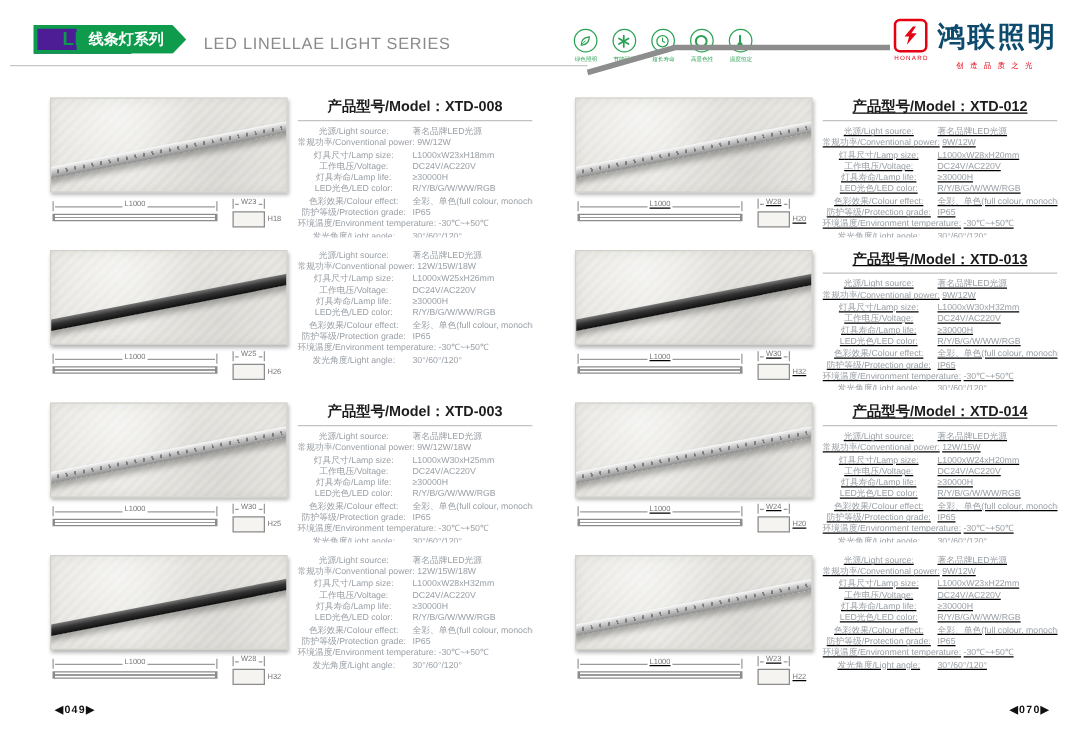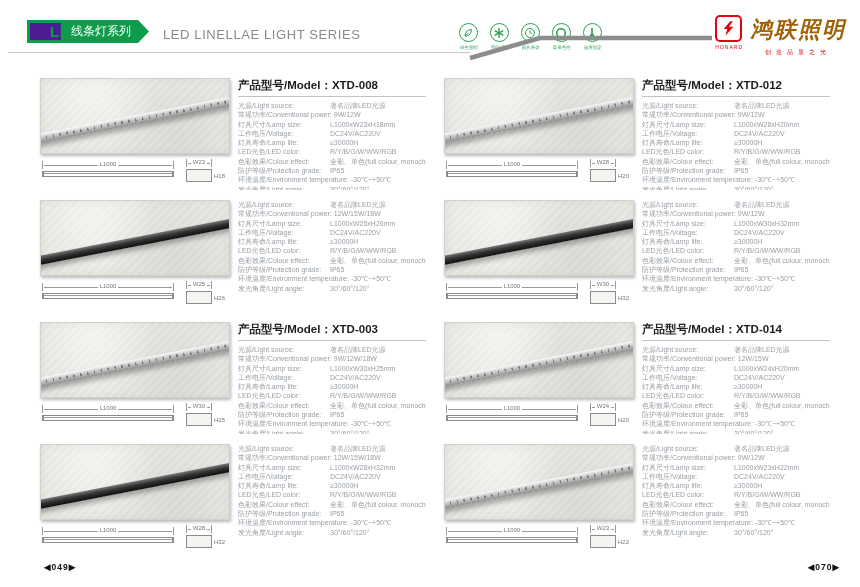--- a/index.html
+++ b/index.html
@@ -1,45 +1,45 @@
 <!DOCTYPE html>
 <html><head>
 <meta charset="utf-8">
 <style>
   * { margin:0; padding:0; box-sizing:border-box; }
   body { width:860px; height:587px; background:#fff; font-family:"Liberation Sans", sans-serif; position:relative; overflow:hidden; }
 
   
   .led-badge { position:absolute; left:27px; top:20px; border:3px solid #0e9c4c; color:#0e9c4c; background:#4c1d95;
     font-weight:bold; font-size:15px; line-height:17px; padding:0 20px; letter-spacing:.5px; }
-  .series-banner { position:absolute; left:61px; top:20px; background:#0e9c4c; color:#fff; font-weight:normal;
+  .series-banner { position:absolute; left:61px; top:20px; background:#0e9c4c; color:#fff; font-weight:bold;
     font-size:12px; line-height:23px; height:23px; padding:0 18px 0 10px;
     clip-path:polygon(0 0, calc(100% - 11px) 0, 100% 50%, calc(100% - 11px) 100%, 0 100%); }
   .series-en { position:absolute; left:163px; top:27px; color:#8a8a8a; font-size:13px; letter-spacing:.6px; }
   .header-rule { position:absolute; left:8px; top:52px; width:462px; height:1px; background:#c6c6c6; }
   .swoosh { position:absolute; left:468px; top:31px; }
 
   .eco-icons { position:absolute; left:457px; top:23px; display:flex; gap:9px; }
   .eco { width:22px; text-align:center; }
   .eco-circle { display:flex; width:19px; height:19px; border:1.2px solid #2aa152; border-radius:50%;
     margin:0 auto; align-items:center; justify-content:center; color:#2aa152; background:#fff; }
   .eco-label { display:block; font-size:6px; color:#2aa152; margin-top:2px; white-space:nowrap; transform:scale(.75); transform-origin:center top; }
 
   .brand { position:absolute; right:14px; top:15px; display:flex; gap:7px; align-items:flex-start; }
   .brand-mark { text-align:center; }
   .brand-square { width:27px; height:27px; border:2px solid #e60012; border-radius:5px; background:#fff;
     display:flex; align-items:center; justify-content:center; }
   .brand-abbr { display:block; font-size:5px; color:#e60012; letter-spacing:1px; margin-top:2px; }
-  .brand-name { font-size:22px; font-weight:bold; color:#a16207; letter-spacing:2px; font-family:"Liberation Serif", serif;font-style:italic; }
+  .brand-name { font-size:22px; font-weight:bold; color:#0c4a6e; letter-spacing:2px; font-family:"Liberation Serif", serif; }
   .brand-slogan { font-size:6px; color:#e60012; letter-spacing:5px; margin-top:3px; text-align:center; }
 
   
   .col { position:absolute; top:78px; width:386px; }
   #col-left { left:40px; }
-  #col-right { left:444px; }
+  #col-right { left:460px;text-decoration:underline; }
 
   .product { display:flex; gap:8px; height:112px; margin-bottom:10px; }
   .photo-col { width:190px; flex:none; display:flex; flex-direction:column; }
   .photo { height:76px; position:relative; overflow:hidden; border:1px solid #d2d1cb;
     background-color:#e9e8e3;
     background-image:
       radial-gradient(circle at 28% 22%, rgba(255,255,255,.55), transparent 42%),
       radial-gradient(circle at 72% 78%, rgba(0,0,0,.06), transparent 48%),
       repeating-linear-gradient(135deg, rgba(0,0,0,.02) 0 3px, rgba(255,255,255,.04) 3px 6px);
     box-shadow:1px 2px 3px rgba(0,0,0,.28), inset 0 0 10px rgba(0,0,0,.05); }
@@ -58,21 +58,21 @@
   .dimline::before, .dimline::after { content:""; flex:1; border-top:1px solid #9a9a9a; }
   .dimline span { font-size:6px; line-height:6px; transform:translateY(-1px); white-space:nowrap; }
   .bar-profile { height:6px; margin-top:2px; border:1px solid #8c8c8c; border-left-width:2px; border-right-width:2px;
     background:linear-gradient(#fff 0 1.5px, #9a9a9a 1.5px 2.5px, #fff 2.5px); }
   .dim-cross { width:44px; flex:none; }
   .dimline.w { width:26px; }
   .cross-row { display:flex; align-items:center; gap:2px; margin-top:2px; }
   .cross-box { width:26px; height:13px; border:1px solid #8c8c8c; background:#f5f4f0; }
   .dim-h { font-size:6px; }
 
-  .spec { flex:1; overflow:hidden; }
+  .spec { flex:1; overflow:hidden;text-align:center; }
   .spec-title { font-size:11.5px; font-weight:bold; color:#1c1c1c; padding-bottom:3px; border-bottom:1px solid #c2c2c2; margin-bottom:4px; white-space:nowrap; }
   .srow { display:flex; gap:2px; font-size:7px; line-height:9.3px; color:#9aa0a6; white-space:nowrap; }
   .slabel { flex:none; min-width:90px; }
   .sval { flex:none; }
 
   .pageno { position:absolute; bottom:15px; font-size:8.5px; font-weight:bold; color:#111; letter-spacing:1px; }
   .pageno.left { left:44px;text-align:center; }
   .pageno.right { right:20px; }
 </style>
 </head>
@@ -509,20 +509,21 @@
               <span>W30</span>
             </div>
           <div class="cross-row">
             <div class="cross-box"></div>
             <span class="dim-h">H32</span>
           </div>
         </div>
       </div>
     </div>
     <div class="spec">
+      <div class="spec-title"><span>产品型号/Model：</span><span class="model-no">XTD-013</span></div>
       <div class="srow">
           <span class="slabel">光源/Light source:</span>
           <span class="sval">著名品牌LED光源</span>
         </div>
       <div class="srow">
           <span class="slabel">常规功率/Conventional power:</span>
           <span class="sval">9W/12W</span>
         </div>
       <div class="srow">
           <span class="slabel">灯具尺寸/Lamp size:</span>

